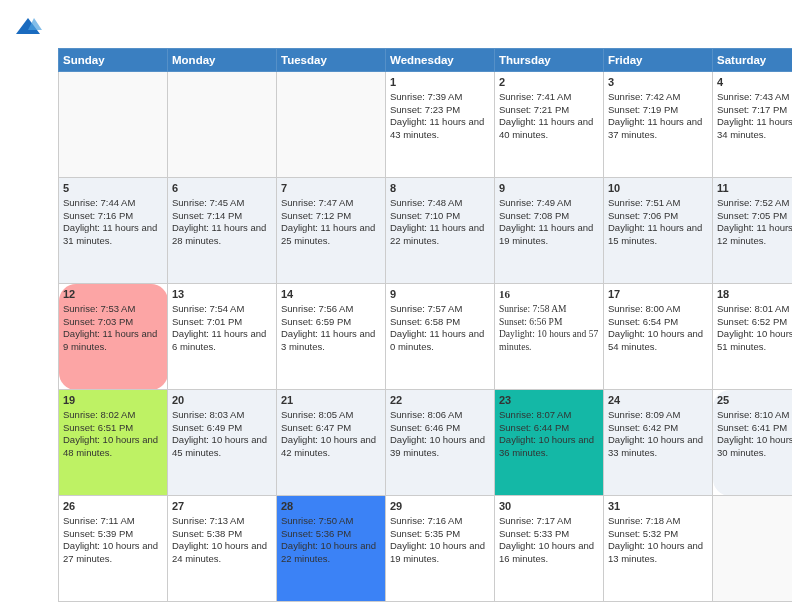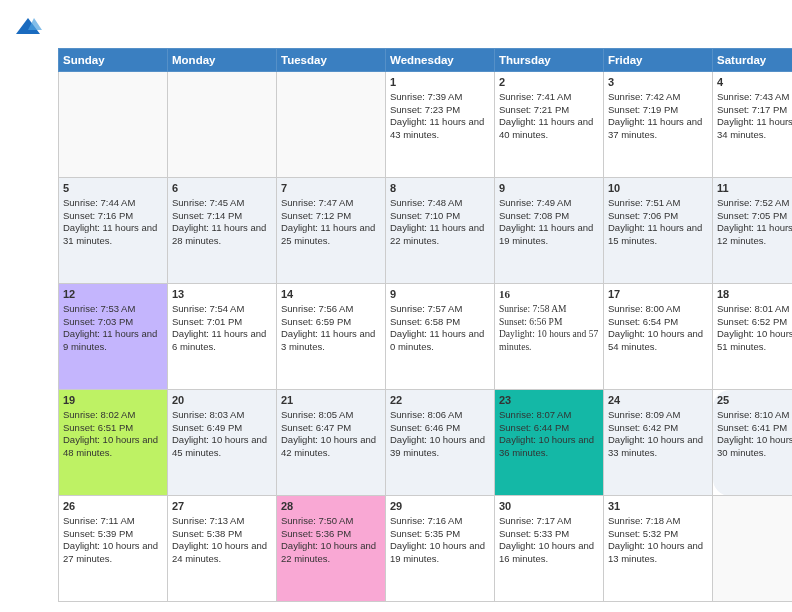--- a/index.html
+++ b/index.html
@@ -149,41 +149,41 @@
         <tr>
           <td style="background: rgb(238, 242, 247);"><span class="day-num">5</span><span>Sunrise: 7:44 AM</span><br><span>Sunset: 7:16 PM</span><br><span>Daylight: 11 hours and 31 minutes.</span></td>
           <td style="background: rgb(238, 242, 247);"><span class="day-num">6</span><span>Sunrise: 7:45 AM</span><br><span>Sunset: 7:14 PM</span><br><span>Daylight: 11 hours and 28 minutes.</span></td>
           <td style="background: rgb(238, 242, 247);"><span class="day-num">7</span><span>Sunrise: 7:47 AM</span><br><span>Sunset: 7:12 PM</span><br><span>Daylight: 11 hours and 25 minutes.</span></td>
           <td style="background: rgb(238, 242, 247);"><span class="day-num">8</span><span>Sunrise: 7:48 AM</span><br><span>Sunset: 7:10 PM</span><br><span>Daylight: 11 hours and 22 minutes.</span></td>
           <td style="background: rgb(238, 242, 247);"><span class="day-num">9</span><span>Sunrise: 7:49 AM</span><br><span>Sunset: 7:08 PM</span><br><span>Daylight: 11 hours and 19 minutes.</span></td>
           <td style="background: rgb(238, 242, 247);"><span class="day-num">10</span><span>Sunrise: 7:51 AM</span><br><span>Sunset: 7:06 PM</span><br><span>Daylight: 11 hours and 15 minutes.</span></td>
           <td style="background: rgb(238, 242, 247);"><span class="day-num">11</span><span>Sunrise: 7:52 AM</span><br><span>Sunset: 7:05 PM</span><br><span>Daylight: 11 hours and 12 minutes.</span></td>
         </tr>
         <tr>
-          <td style="background: #c4b5fd;"><span class="day-num">12</span><span>Sunrise: 7:53 AM</span><br><span>Sunset: 7:03 PM</span><br><span>Daylight: 11 hours and 9 minutes.</span></td>
+          <td style="background: #fca5a5; border-radius: 17px;"><span class="day-num">12</span><span>Sunrise: 7:53 AM</span><br><span>Sunset: 7:03 PM</span><br><span>Daylight: 11 hours and 9 minutes.</span></td>
           <td style="background: rgb(255, 255, 255);"><span class="day-num">13</span><span>Sunrise: 7:54 AM</span><br><span>Sunset: 7:01 PM</span><br><span>Daylight: 11 hours and 6 minutes.</span></td>
           <td style="background: rgb(255, 255, 255);"><span class="day-num">14</span><span>Sunrise: 7:56 AM</span><br><span>Sunset: 6:59 PM</span><br><span>Daylight: 11 hours and 3 minutes.</span></td>
           <td style="background: rgb(255, 255, 255);"><span class="day-num">9</span><span>Sunrise: 7:57 AM</span><br><span>Sunset: 6:58 PM</span><br><span>Daylight: 11 hours and 0 minutes.</span></td>
           <td style="background: rgb(255, 255, 255); font-family: Liberation Serif, serif;"><span class="day-num">16</span><span>Sunrise: 7:58 AM</span><br><span>Sunset: 6:56 PM</span><br><span>Daylight: 10 hours and 57 minutes.</span></td>
           <td style="background: rgb(255, 255, 255);"><span class="day-num">17</span><span>Sunrise: 8:00 AM</span><br><span>Sunset: 6:54 PM</span><br><span>Daylight: 10 hours and 54 minutes.</span></td>
           <td style="background: rgb(255, 255, 255);"><span class="day-num">18</span><span>Sunrise: 8:01 AM</span><br><span>Sunset: 6:52 PM</span><br><span>Daylight: 10 hours and 51 minutes.</span></td>
         </tr>
         <tr>
           <td style="background: #bef264;"><span class="day-num">19</span><span>Sunrise: 8:02 AM</span><br><span>Sunset: 6:51 PM</span><br><span>Daylight: 10 hours and 48 minutes.</span></td>
           <td style="background: rgb(238, 242, 247);"><span class="day-num">20</span><span>Sunrise: 8:03 AM</span><br><span>Sunset: 6:49 PM</span><br><span>Daylight: 10 hours and 45 minutes.</span></td>
           <td style="background: rgb(238, 242, 247);"><span class="day-num">21</span><span>Sunrise: 8:05 AM</span><br><span>Sunset: 6:47 PM</span><br><span>Daylight: 10 hours and 42 minutes.</span></td>
           <td style="background: rgb(238, 242, 247);"><span class="day-num">22</span><span>Sunrise: 8:06 AM</span><br><span>Sunset: 6:46 PM</span><br><span>Daylight: 10 hours and 39 minutes.</span></td>
           <td style="background: #14b8a6;"><span class="day-num">23</span><span>Sunrise: 8:07 AM</span><br><span>Sunset: 6:44 PM</span><br><span>Daylight: 10 hours and 36 minutes.</span></td>
           <td style="background: rgb(238, 242, 247);"><span class="day-num">24</span><span>Sunrise: 8:09 AM</span><br><span>Sunset: 6:42 PM</span><br><span>Daylight: 10 hours and 33 minutes.</span></td>
           <td style="background: rgb(238, 242, 247); border-radius: 17px;"><span class="day-num">25</span><span>Sunrise: 8:10 AM</span><br><span>Sunset: 6:41 PM</span><br><span>Daylight: 10 hours and 30 minutes.</span></td>
         </tr>
         <tr>
           <td style="background: rgb(255, 255, 255);"><span class="day-num">26</span><span>Sunrise: 7:11 AM</span><br><span>Sunset: 5:39 PM</span><br><span>Daylight: 10 hours and 27 minutes.</span></td>
           <td style="background: rgb(255, 255, 255);"><span class="day-num">27</span><span>Sunrise: 7:13 AM</span><br><span>Sunset: 5:38 PM</span><br><span>Daylight: 10 hours and 24 minutes.</span></td>
-          <td style="background: #f9a8d4;"><span class="day-num">28</span><span>Sunrise: 7:50 AM</span><br><span>Sunset: 5:36 PM</span><br><span>Daylight: 10 hours and 22 minutes.</span></td>
+          <td style="background: #3b82f6;"><span class="day-num">28</span><span>Sunrise: 7:50 AM</span><br><span>Sunset: 5:36 PM</span><br><span>Daylight: 10 hours and 22 minutes.</span></td>
           <td style="background: rgb(255, 255, 255);"><span class="day-num">29</span><span>Sunrise: 7:16 AM</span><br><span>Sunset: 5:35 PM</span><br><span>Daylight: 10 hours and 19 minutes.</span></td>
           <td style="background: rgb(255, 255, 255);"><span class="day-num">30</span><span>Sunrise: 7:17 AM</span><br><span>Sunset: 5:33 PM</span><br><span>Daylight: 10 hours and 16 minutes.</span></td>
           <td style="background: rgb(255, 255, 255);"><span class="day-num">31</span><span>Sunrise: 7:18 AM</span><br><span>Sunset: 5:32 PM</span><br><span>Daylight: 10 hours and 13 minutes.</span></td>
           <td class="empty" style="background: rgb(250, 250, 250);"></td>
         </tr>
       </tbody>
   </table>
 </div>
 
 </body></html>

